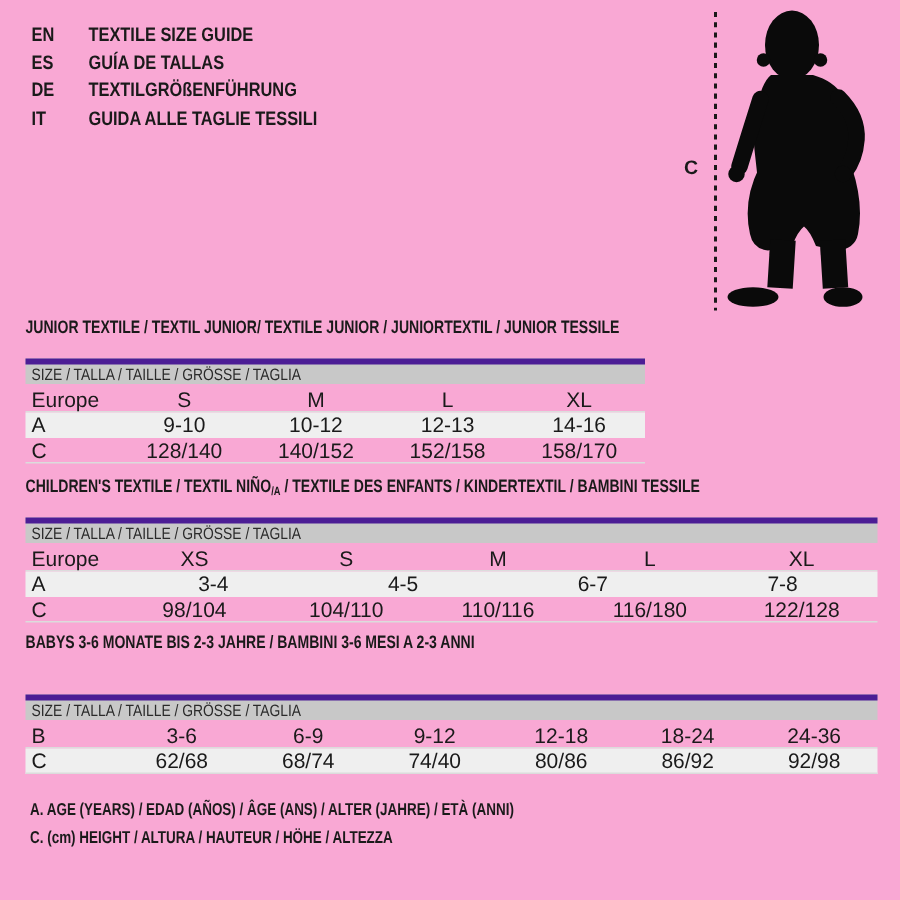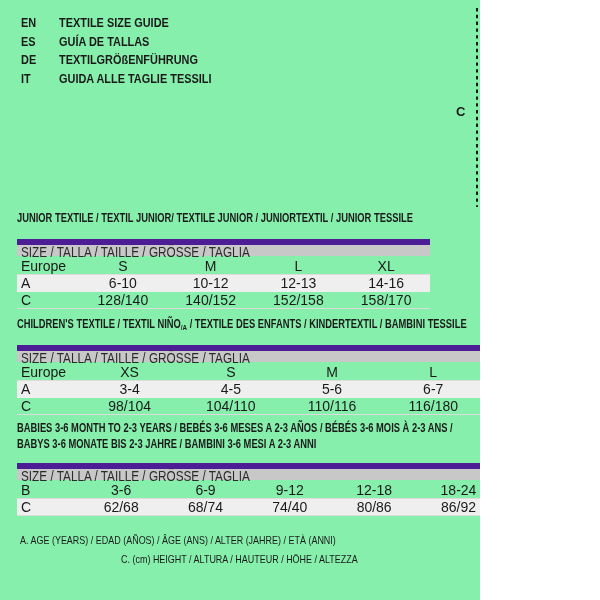--- a/index.html
+++ b/index.html
@@ -1,17 +1,17 @@
 <!DOCTYPE html>
 <html><head>
 <meta charset="utf-8">
 <style>
   html,body{margin:0;padding:0;background:#fff;}
   .canvas{
-    position:relative;width:480px;height:600px;background:#86efac;overflow:hidden;
+    position:relative;width:600px;height:600px;background:#f9a8d4;overflow:hidden;
     font-family:"Liberation Sans", sans-serif;color:#1a1a1a;
   }
   
   .cx{display:inline-block;transform-origin:0 50%;white-space:nowrap;}
   .s78{transform:scaleX(0.78);}
   .s84{transform:scaleX(0.84);}
 
   
   .legend{position:absolute;left:21px;top:14px;}
   .legend-row{display:flex;height:18.6px;line-height:18.6px;font-weight:bold;font-size:13px;}
@@ -27,32 +27,32 @@
   .t2-title{top:317px;}
   .t3-title{top:420px;line-height:16px;}
   .title-sub{font-size:8px;vertical-align:-2px;}
 
   
   .stable{position:absolute;left:17px;}
   .t1{top:239px;width:413px;}
   .t2{top:345px;width:568px;}
   .t3{top:463px;width:568px;}
   .size-bar{
-    height:17px;box-sizing:border-box;background:#c8c8c8;border-top:6px solid #4c1d95;
-    margin-bottom:2px;font-size:14px;line-height:15px;padding-left:4px;color:#2a2a2a;
+    height:17px;box-sizing:border-box;background:#c8c8c8;border-top:4px solid #4c1d95;
+    margin-bottom:2px;font-size:11px;line-height:15px;padding-left:4px;color:#2a2a2a;
   }
   .trow{display:flex;height:17px;line-height:17px;font-size:14px;box-sizing:border-box;}
   .trow.alt{background:#efefef;}
   .trow.first,.trow.last{border-bottom:1px solid #dcdcdc;}
   .tlabel{width:58px;padding-left:4px;}
   .tcell{flex:1;text-align:center;}
 
   
   .footnotes{position:absolute;left:20px;top:531px;}
-  .fn-row{height:18.8px;line-height:18.8px;font-weight:normal;font-size:11.5px;white-space:nowrap;text-align:right;}
+  .fn-row{height:18.8px;line-height:18.8px;font-weight:bold;font-size:11.5px;white-space:nowrap;}
 </style>
 </head>
 <body>
 
 <div class="canvas">
 
   <div class="legend">
     <div class="legend-row">
       <span class="legend-code"><span class="cx s84">EN</span></span>
       <span class="cx s84">TEXTILE SIZE GUIDE</span>
@@ -105,21 +105,21 @@
     <div>
         <div class="trow first">
           <span class="tlabel">Europe</span>
           <span class="tcell">S</span>
           <span class="tcell">M</span>
           <span class="tcell">L</span>
           <span class="tcell">XL</span>
         </div>
         <div class="trow alt">
           <span class="tlabel">A</span>
-          <span class="tcell">6-10</span>
+          <span class="tcell">9-10</span>
           <span class="tcell">10-12</span>
           <span class="tcell">12-13</span>
           <span class="tcell">14-16</span>
         </div>
         <div class="trow last">
           <span class="tlabel">C</span>
           <span class="tcell">128/140</span>
           <span class="tcell">140/152</span>
           <span class="tcell">152/158</span>
           <span class="tcell">158/170</span>
@@ -140,37 +140,35 @@
           <span class="tcell">XS</span>
           <span class="tcell">S</span>
           <span class="tcell">M</span>
           <span class="tcell">L</span>
           <span class="tcell">XL</span>
         </div>
         <div class="trow alt">
           <span class="tlabel">A</span>
           <span class="tcell">3-4</span>
           <span class="tcell">4-5</span>
-          <span class="tcell">5-6</span>
           <span class="tcell">6-7</span>
           <span class="tcell">7-8</span>
         </div>
         <div class="trow last">
           <span class="tlabel">C</span>
           <span class="tcell">98/104</span>
           <span class="tcell">104/110</span>
           <span class="tcell">110/116</span>
           <span class="tcell">116/180</span>
           <span class="tcell">122/128</span>
         </div>
       </div>
   </div>
 
   <div class="sec-title t3-title">
-    <div><span class="cx s78">BABIES 3-6 MONTH TO 2-3 YEARS / BEBÉS 3-6 MESES A 2-3 AÑOS / BÉBÉS 3-6 MOIS À 2-3 ANS /</span></div>
     <div><span class="cx s78">BABYS 3-6 MONATE BIS 2-3 JAHRE / BAMBINI 3-6 MESI A 2-3 ANNI</span></div>
   </div>
   <div class="stable t3">
     <div class="size-bar">
       <span class="cx s84">SIZE / TALLA / TAILLE / GRÖSSE / TAGLIA</span>
     </div>
     <div>
         <div class="trow first">
           <span class="tlabel">B</span>
           <span class="tcell">3-6</span>

